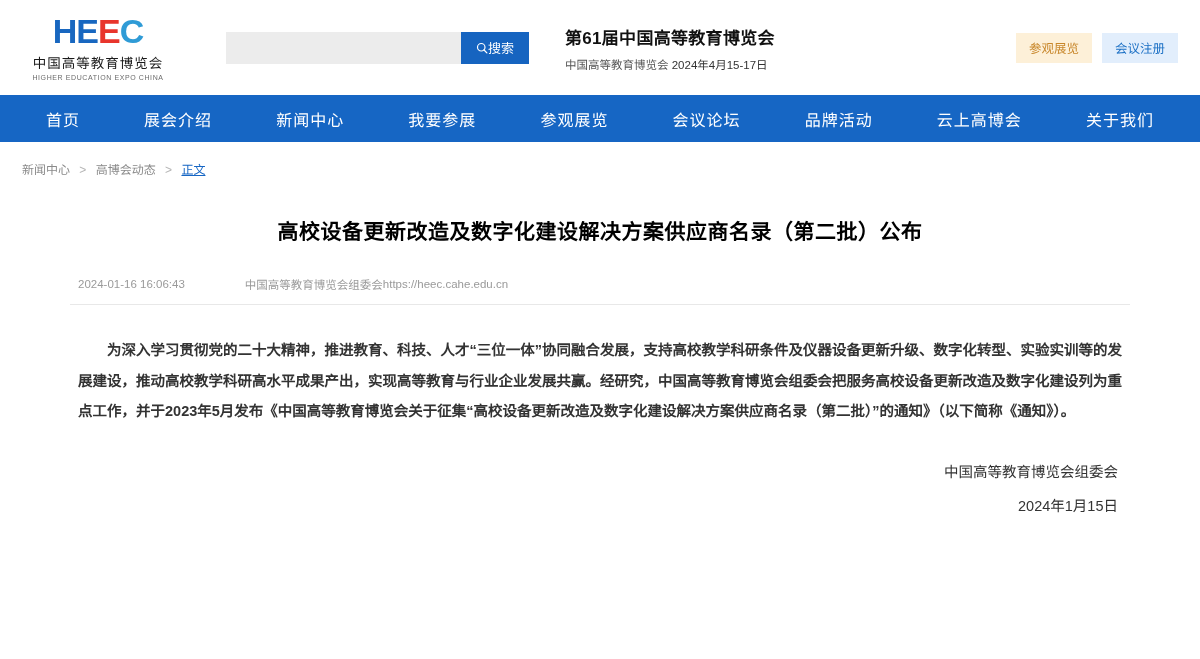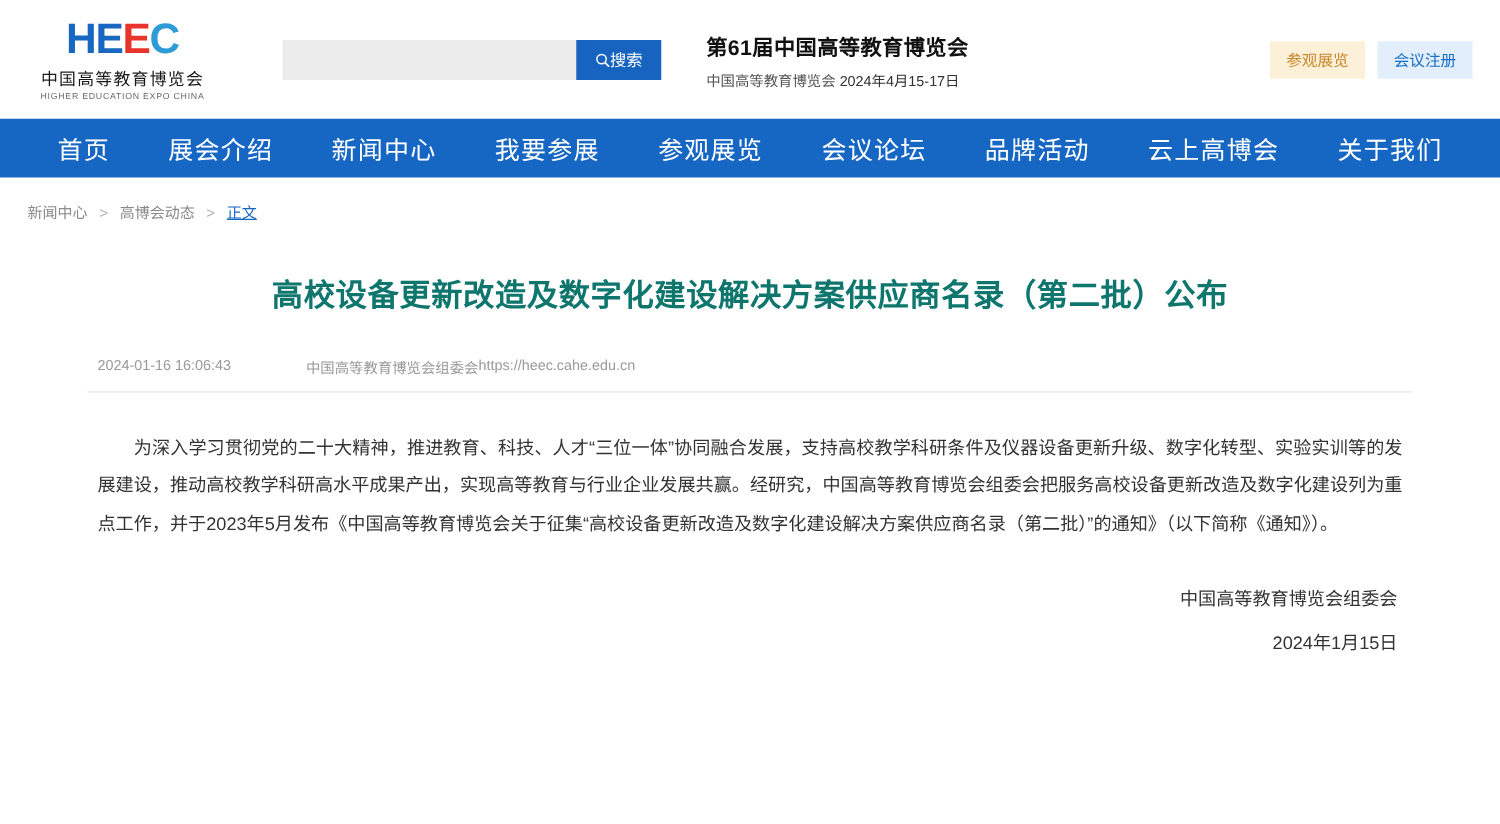--- a/index.html
+++ b/index.html
@@ -136,21 +136,21 @@
   .nav {
     height: 47px;
     background: #1666c4;
     display: flex;
     align-items: center;
     justify-content: space-between;
     padding: 0 40px;
   }
   .nav-item {
     color: #fff;
-    font-size: 20px;
+    font-size: 16px;
     letter-spacing: 1px;
     cursor: pointer;
     padding: 0 6px;
     white-space: nowrap;
   }
 
   
   .breadcrumb {
     padding: 18px 0 0 22px;
     font-size: 12px;
@@ -161,23 +161,23 @@
   .breadcrumb .current { color: #1666c4; text-decoration: underline; }
 
   
   .article {
     width: 1060px;
     margin: 0 auto;
     padding-top: 26px;
   }
   .article-title {
     text-align: center;
-    font-size: 25px;
+    font-size: 21px;
     font-weight: bold;
-    color: #0f766e;
+    color: #000000;
     letter-spacing: 0.5px;
     line-height: 1.4;
     padding: 0 40px;
   }
   .meta {
     margin-top: 30px;
     padding-bottom: 12px;
     border-bottom: 1px solid #e8e8e8;
     display: flex;
     align-items: center;
@@ -189,21 +189,21 @@
   .meta .meta-url { margin-left: 0; }
 
   .body-text {
     margin-top: 30px;
     font-size: 14.5px;
     line-height: 2.1;
     color: #333;
     text-align: justify;
     padding: 0 8px;
   }
-  .body-text p { margin: 0 0 14px 0; text-indent: 2em; }
+  .body-text p { margin: 0 0 14px 0; text-indent: 2em; font-weight: bold; }
   .attach { margin-top: 16px; }
   .sign {
     margin-top: 30px;
     text-align: right;
     font-size: 14.5px;
     line-height: 2.1;
     color: #333;
     padding-right: 12px;
   }
   .sign div { margin-bottom: 4px; }

